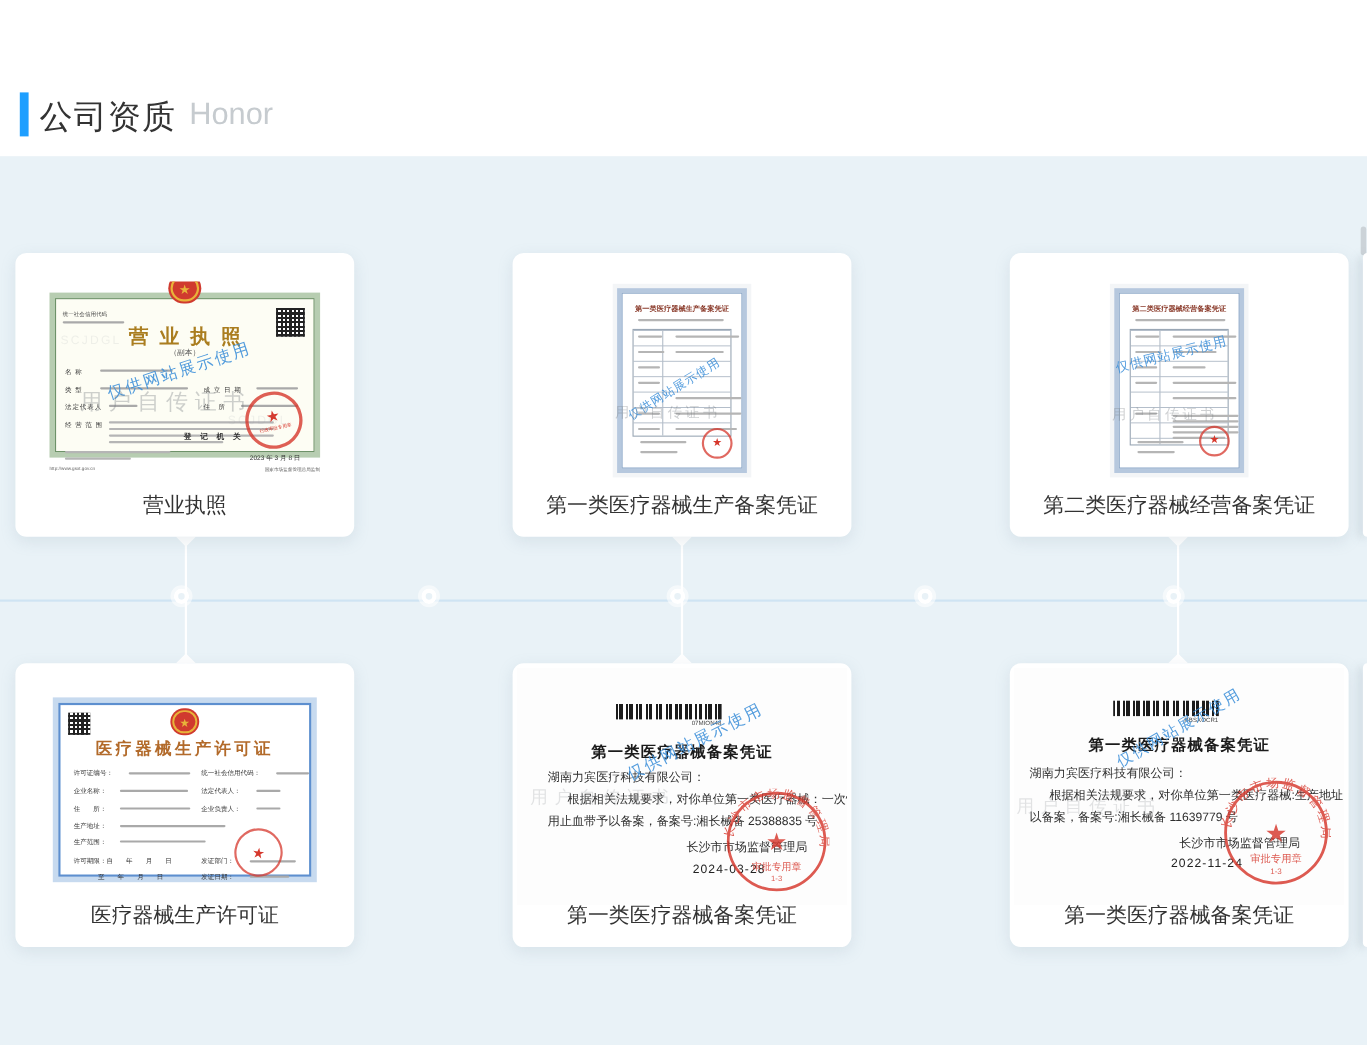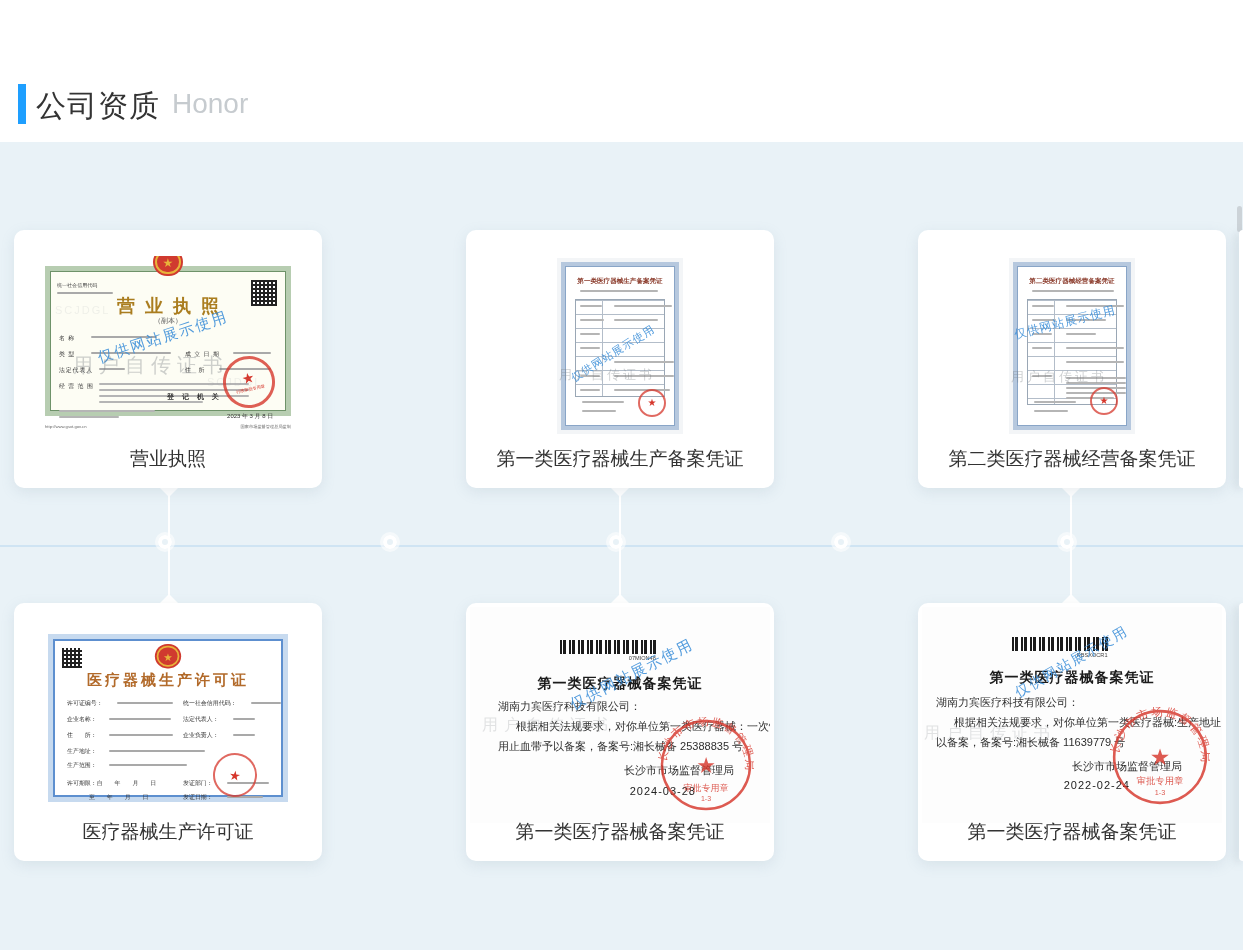--- a/index.html
+++ b/index.html
@@ -353,21 +353,21 @@
 
     <div class="card c6">
       <div class="photo">
         <div class="doc-barcode" style="right:114px;top:30px"></div>
         <div class="doc-bclabel" style="right:114px;top:45px">RBSXOCR1</div>
         <div class="doc-title" style="top:62px">第一类医疗器械备案凭证</div>
         <div class="doc-line" style="left:14px;top:88px">湖南力宾医疗科技有限公司：</div>
         <div class="doc-line" style="left:32px;top:108px">根据相关法规要求，对你单位第一类医疗器械:生产地址</div>
         <div class="doc-line" style="left:14px;top:128px">以备案，备案号:湘长械备 11639779 号</div>
         <div class="doc-issuer" style="right:40px;top:152px">长沙市市场监督管理局</div>
-        <div class="doc-date" style="right:92px;top:172px">2022-02-24</div>
+        <div class="doc-date" style="right:92px;top:172px">2022-11-24</div>
         <div class="big-seal" style="right:12px;top:100px">
           <svg width="100" height="100" viewBox="0 0 96 96">
             <defs>
                 <path id="arc6" d="M 48 88 A 40 40 0 1 1 48.01 88"></path>
               </defs>
             <circle cx="48" cy="48" r="44" fill="none" stroke="#d6372c" stroke-width="2.5"></circle>
             <text fill="#d6372c" font-size="11" letter-spacing="2">
               <textPath href="#arc6" startOffset="26%">长沙市市场监督管理局</textPath>
             </text>
             <text x="48" y="56" text-anchor="middle" font-size="22" fill="#d6372c">★</text>

